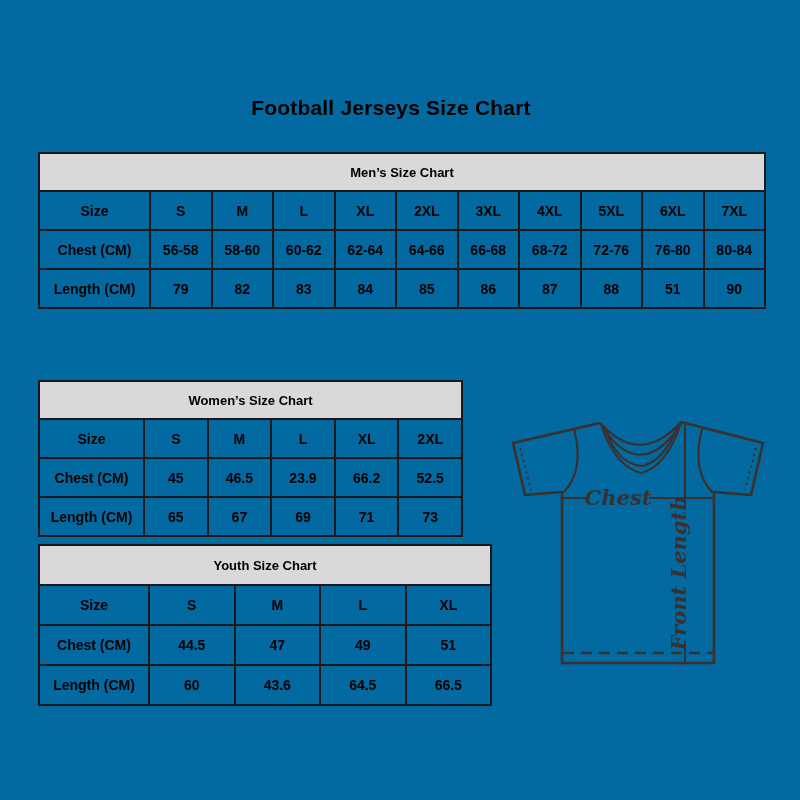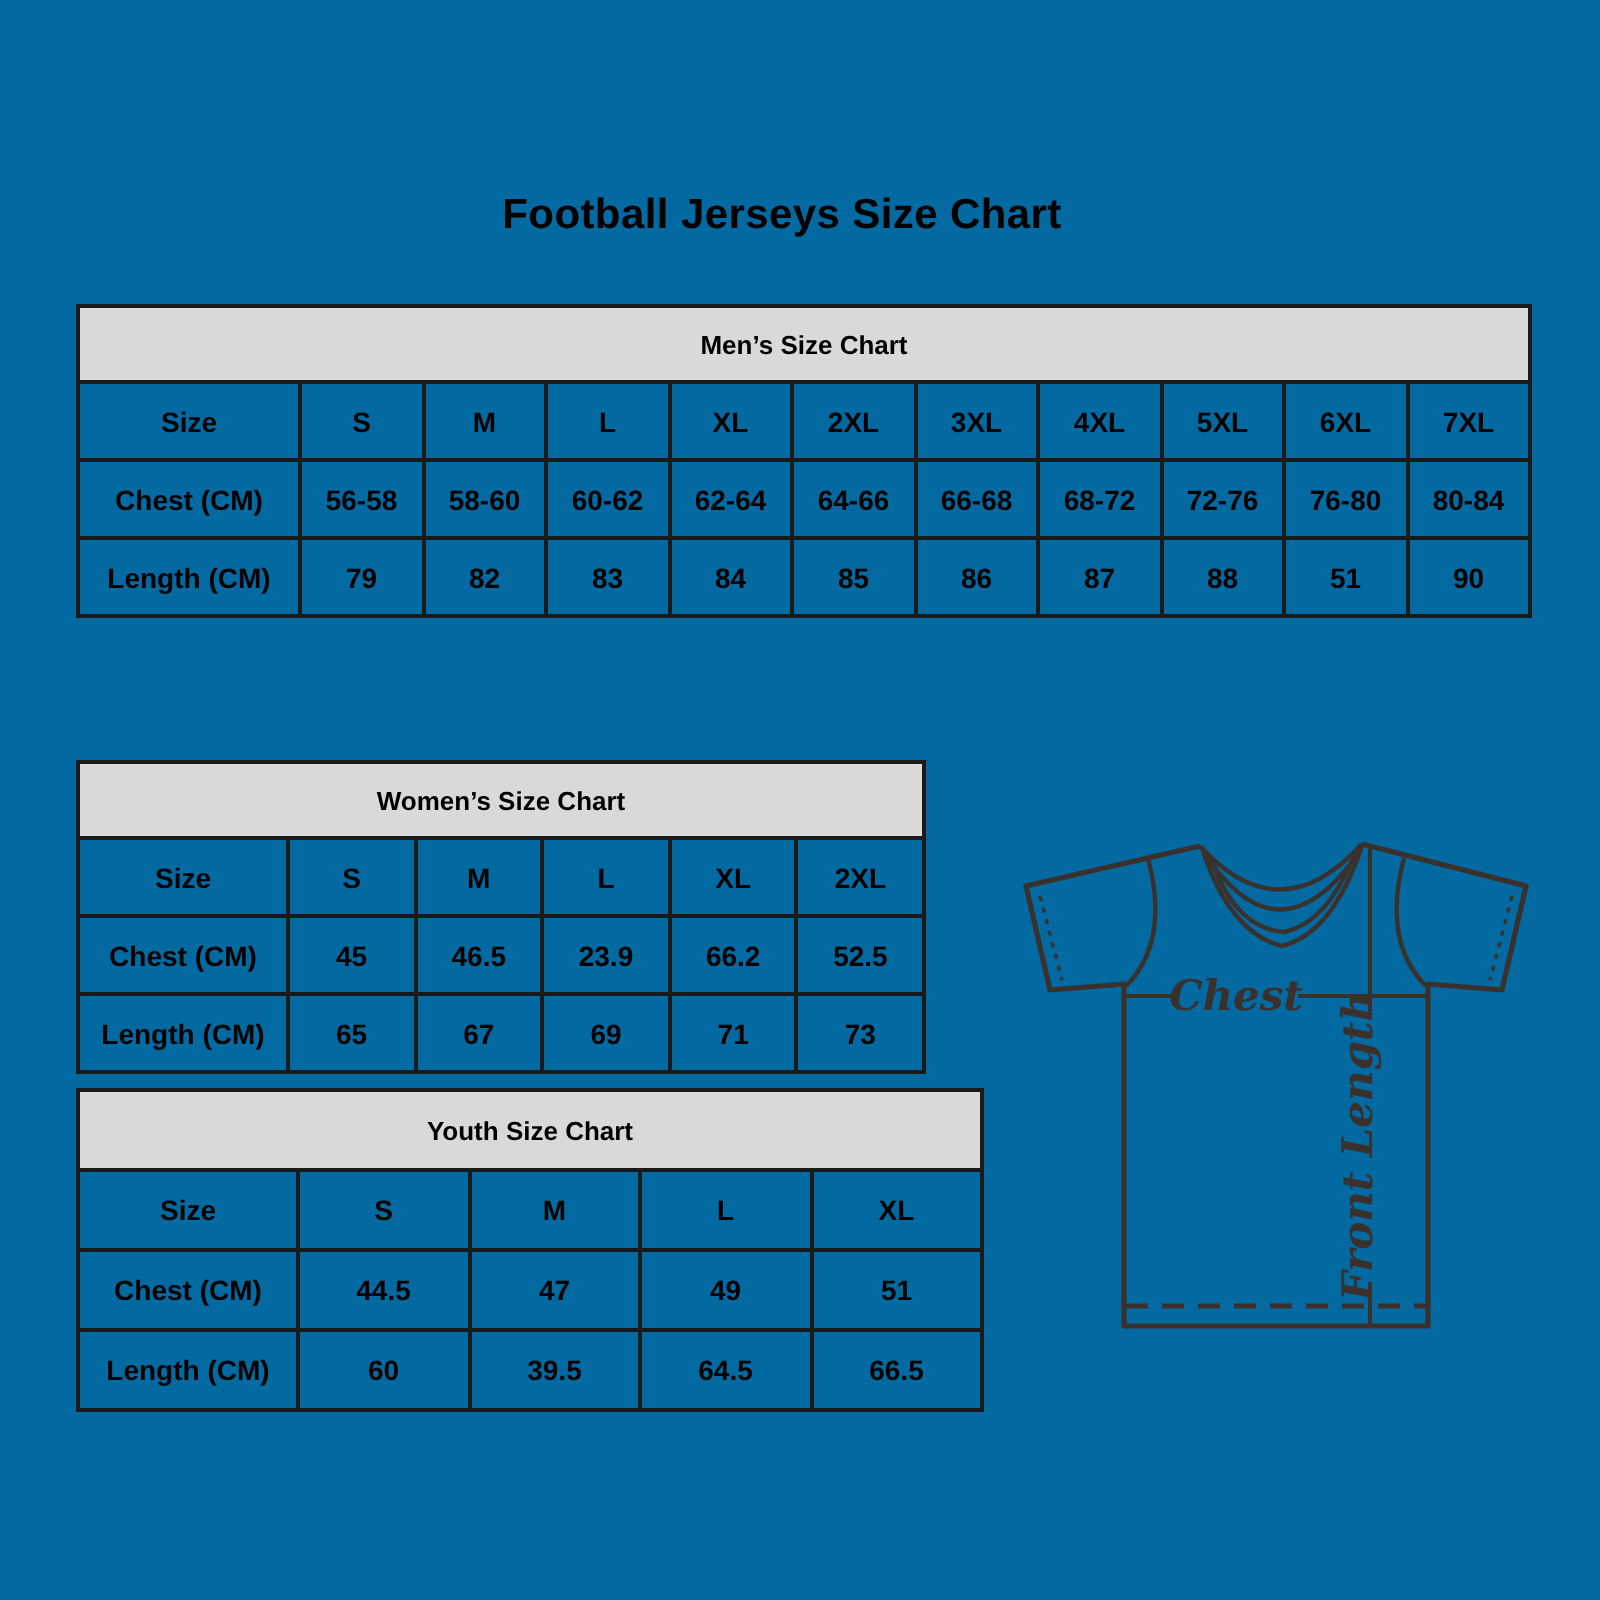--- a/index.html
+++ b/index.html
@@ -185,21 +185,21 @@
         <tr>
           <td class="row-head">Chest (CM)</td>
           <td class="cell">44.5</td>
           <td class="cell">47</td>
           <td class="cell">49</td>
           <td class="cell">51</td>
         </tr>
         <tr>
           <td class="row-head">Length (CM)</td>
           <td class="cell">60</td>
-          <td class="cell">39.5</td>
+          <td class="cell">43.6</td>
           <td class="cell">64.5</td>
           <td class="cell">66.5</td>
         </tr>
       </tbody>
     </table>
 
   <svg id="jersey" viewBox="0 0 280 250">
 
     <path class="jersey-stroke" d="M103,8 L16,28 L28,80 L65,77 L65,248 L217,248 L217,77 L254,80 L266,28 L184,7"></path>
 

